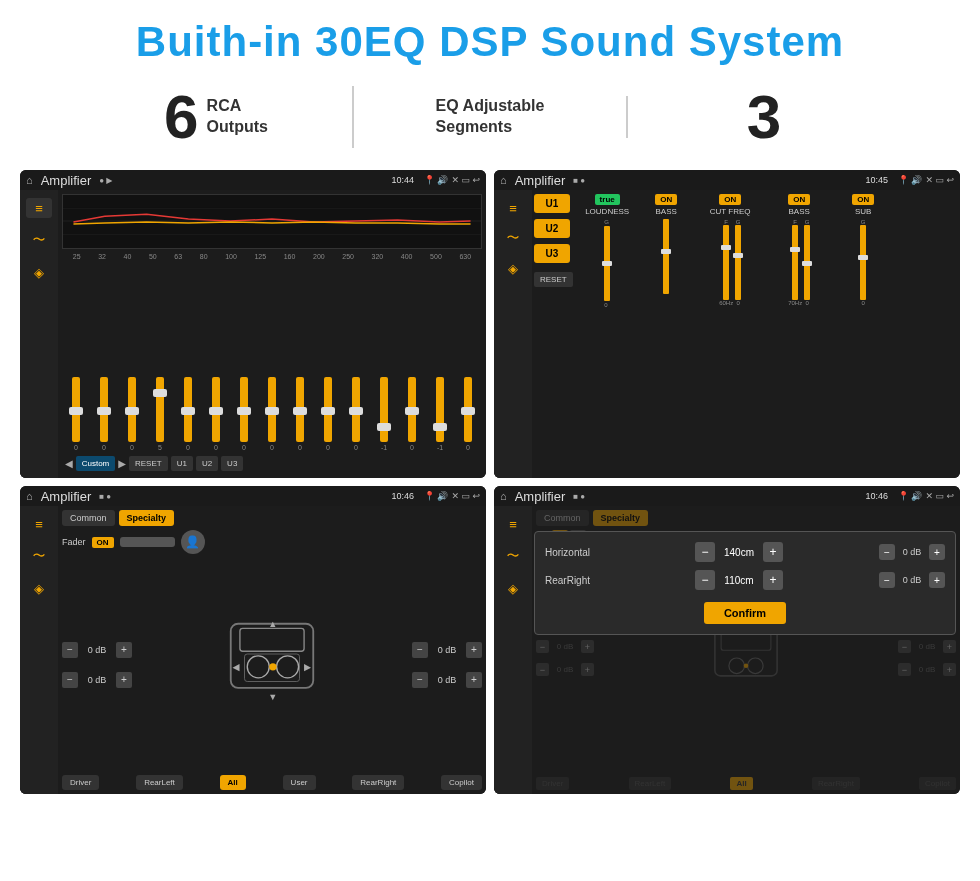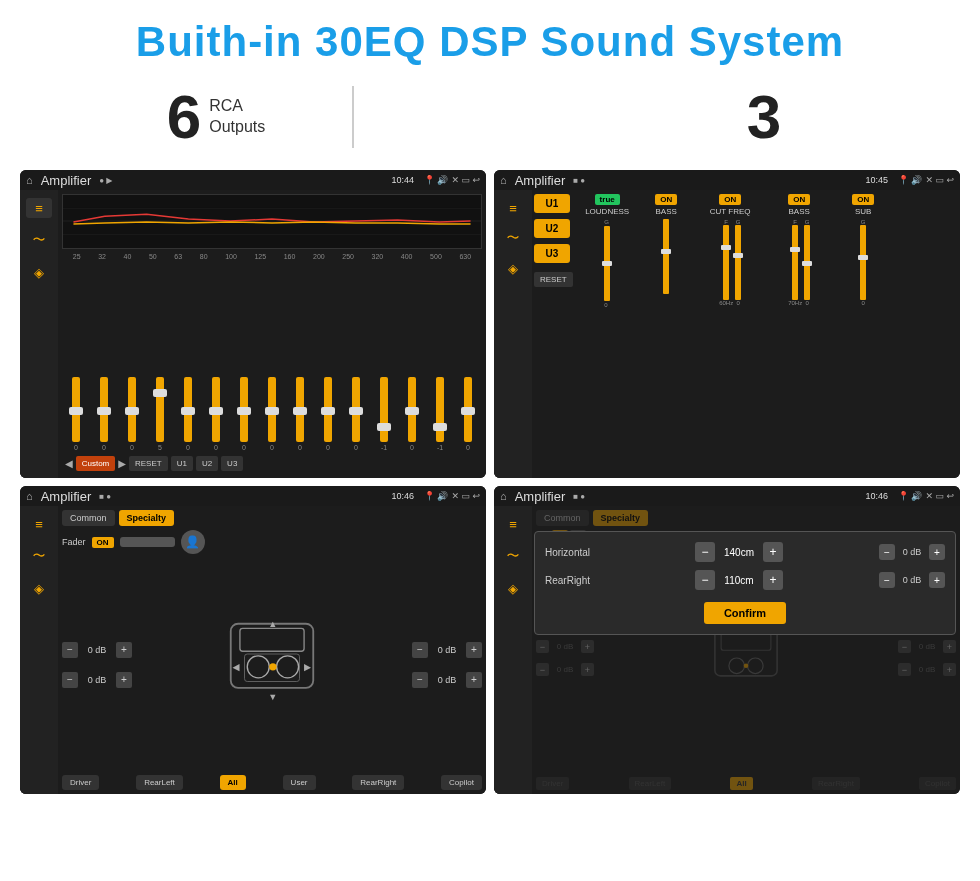--- a/index.html
+++ b/index.html
@@ -44,20 +44,21 @@
     .stat-number {
       font-size: 62px;
       font-weight: 900;
       color: #222;
       line-height: 1;
     }
     .stat-label {
       font-size: 16px;
       color: #333;
       line-height: 1.3;
+      font-weight: bold;
     }
 
     
     .screenshots-grid {
       display: grid;
       grid-template-columns: 1fr 1fr;
       grid-template-rows: 1fr 1fr;
       gap: 8px;
       padding: 8px 20px 8px;
       height: 640px;
@@ -205,21 +206,21 @@
     }
     .eq-btn {
       background: #333;
       border: none;
       color: #ccc;
       font-size: 8px;
       padding: 3px 6px;
       border-radius: 2px;
       cursor: pointer;
     }
-    .eq-btn.active { background: #c2410c; color: #fff; }
+    .eq-btn.active { background: #0c4a6e; color: #fff; }
     .arrow-btn {
       background: transparent;
       border: none;
       color: #aaa;
       font-size: 10px;
       cursor: pointer;
     }
 
     
     .screen2-content {
@@ -492,20 +493,24 @@
 
 <div class="stats-row">
   <div class="stat-item">
     <span class="stat-number">6</span>
     <span class="stat-label">
       <span>RCA</span><br>
       <span>Outputs</span>
     </span>
   </div>
   <div class="stat-item">
+    <span class="stat-label">
+      <span>EQ Adjustable</span><br>
+      <span>Segments</span>
+    </span>
   </div>
   <div class="stat-item">
     <span class="stat-number">3</span>
   </div>
 </div>
 
 <div class="screenshots-grid">
 
   <div class="screen-card">
     <div class="status-bar">

